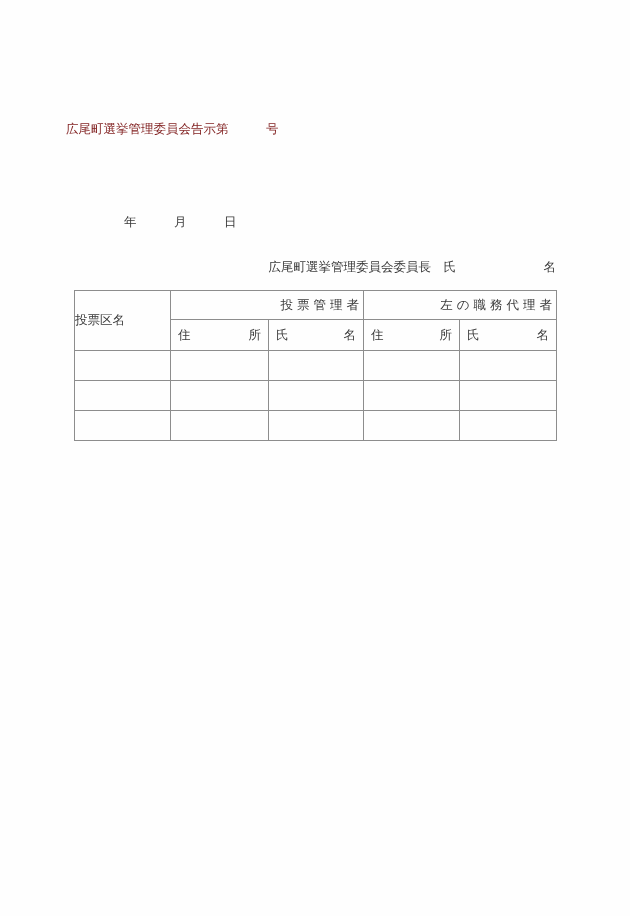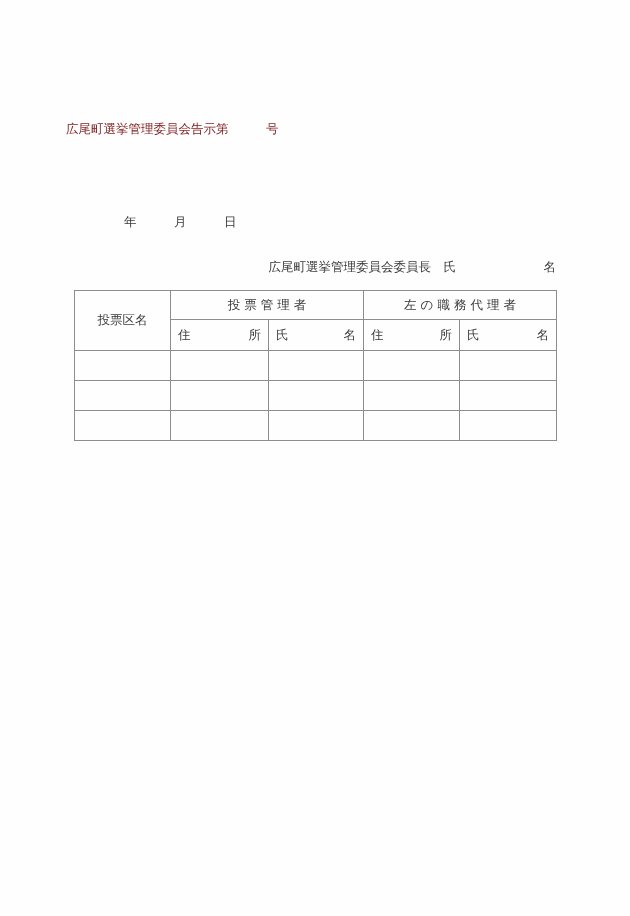--- a/index.html
+++ b/index.html
@@ -96,25 +96,25 @@
   }
 
   .col-ward   { width: 96px; }
   .col-addr   { width: 98px; }
   .col-name   { width: 95px; }
   .col-addr2  { width: 96px; }
   .col-name2  { width: 97px; }
 
   .cell-ward {
     height: 58px;
-    text-align: center;
+    text-align: left;
   }
   .cell-group {
     height: 28px;
-    text-align: center;
+    text-align: right;
     letter-spacing: 0.32em;
     text-indent: 0.32em;
   }
   .cell-sub {
     height: 30px;
   }
   .spread {
     display: flex;
     justify-content: space-between;
     align-items: center;

